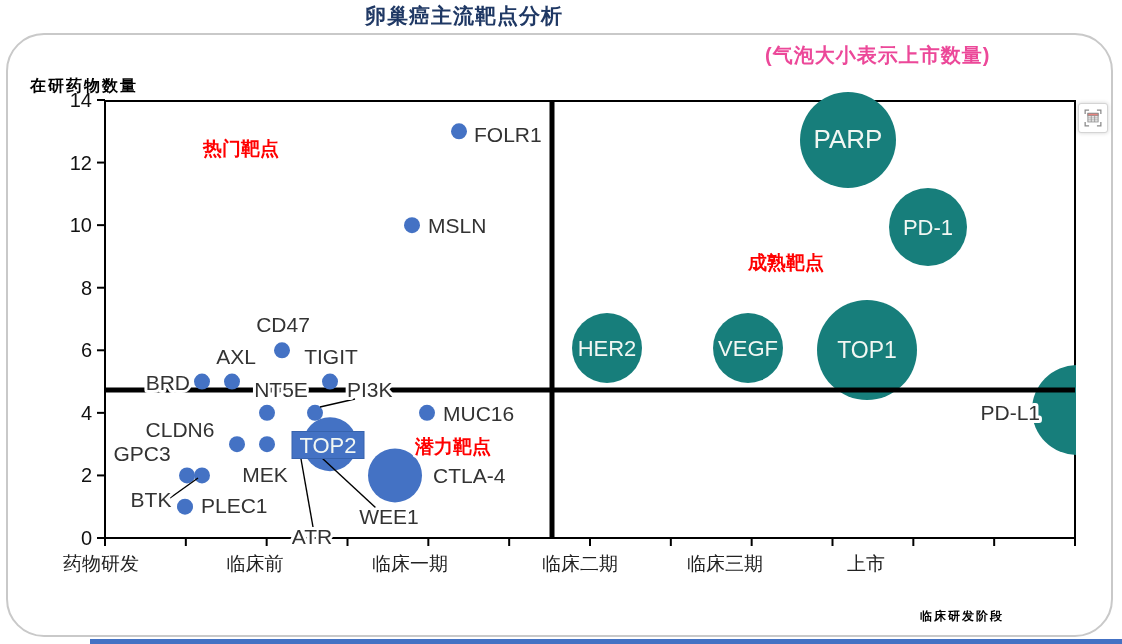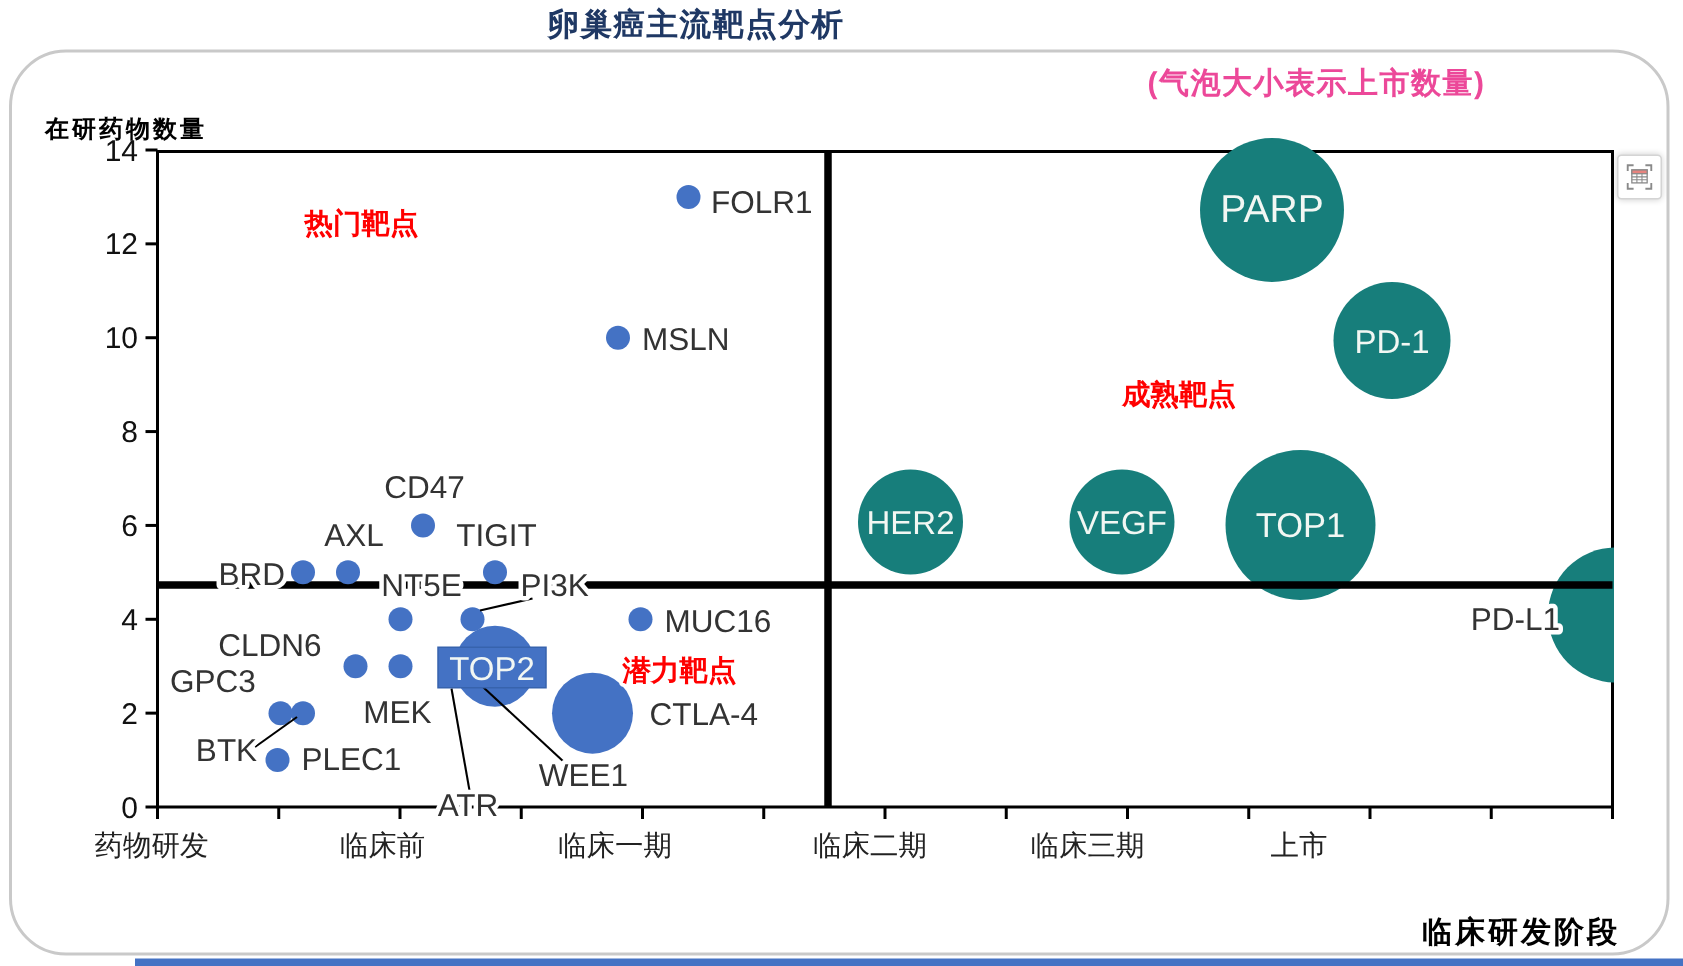--- a/index.html
+++ b/index.html
@@ -2,21 +2,21 @@
 <html><head>
 <meta charset="utf-8">
 <style>
   html,body{margin:0;padding:0;width:1122px;height:644px;background:#fff;overflow:hidden;
     font-family:"Liberation Sans","DejaVu Sans",sans-serif;}
   .abs{position:absolute;}
   #page-title{top:2px;left:0;width:928px;text-align:center;font-size:21px;font-weight:bold;color:#1F3864;letter-spacing:1px;}
   #frame{left:6px;top:33px;width:1103px;height:600px;border:2px solid #C9C9C9;border-radius:38px;background:transparent;}
   #y-axis-title{left:30px;top:44px;font-size:16px;font-weight:bold;color:#000;letter-spacing:2px;margin-top:32px;}
   #bubble-note{left:765px;top:42px;font-size:20px;font-weight:bold;color:#ec4899;letter-spacing:1px;}
-  #x-axis-title{left:920px;top:608px;width:160px;text-align:right;font-size:20px;font-weight:bold;color:#000;letter-spacing:2px;}
+  #x-axis-title{left:920px;top:608px;width:160px;text-align:left;font-size:12px;font-weight:bold;color:#000;letter-spacing:2px;}
   #chart-svg{left:0;top:0;}
   #toolbar-btn{left:1078px;top:103px;width:28px;height:28px;background:#fff;border:1px solid #d4d4d4;
     border-radius:3px;box-shadow:0 0 4px rgba(0,0,0,.18);display:flex;align-items:center;justify-content:center;cursor:pointer;}
   #bottom-strip{left:90px;top:639px;width:1032px;height:5px;background:#4472C4;}
   
   text{font-family:"Liberation Sans","DejaVu Sans",sans-serif;}
   .lbl{font-size:21px;fill:#333;paint-order:stroke;stroke:#fff;stroke-width:6px;stroke-linejoin:round;}
   .ytick{font-size:20px;fill:#111;}
   .xcat{font-size:19px;fill:#222;}
   .redlbl{font-size:19px;font-weight:bold;fill:#FF0000;paint-order:stroke;stroke:#fff;stroke-width:5px;stroke-linejoin:round;}

